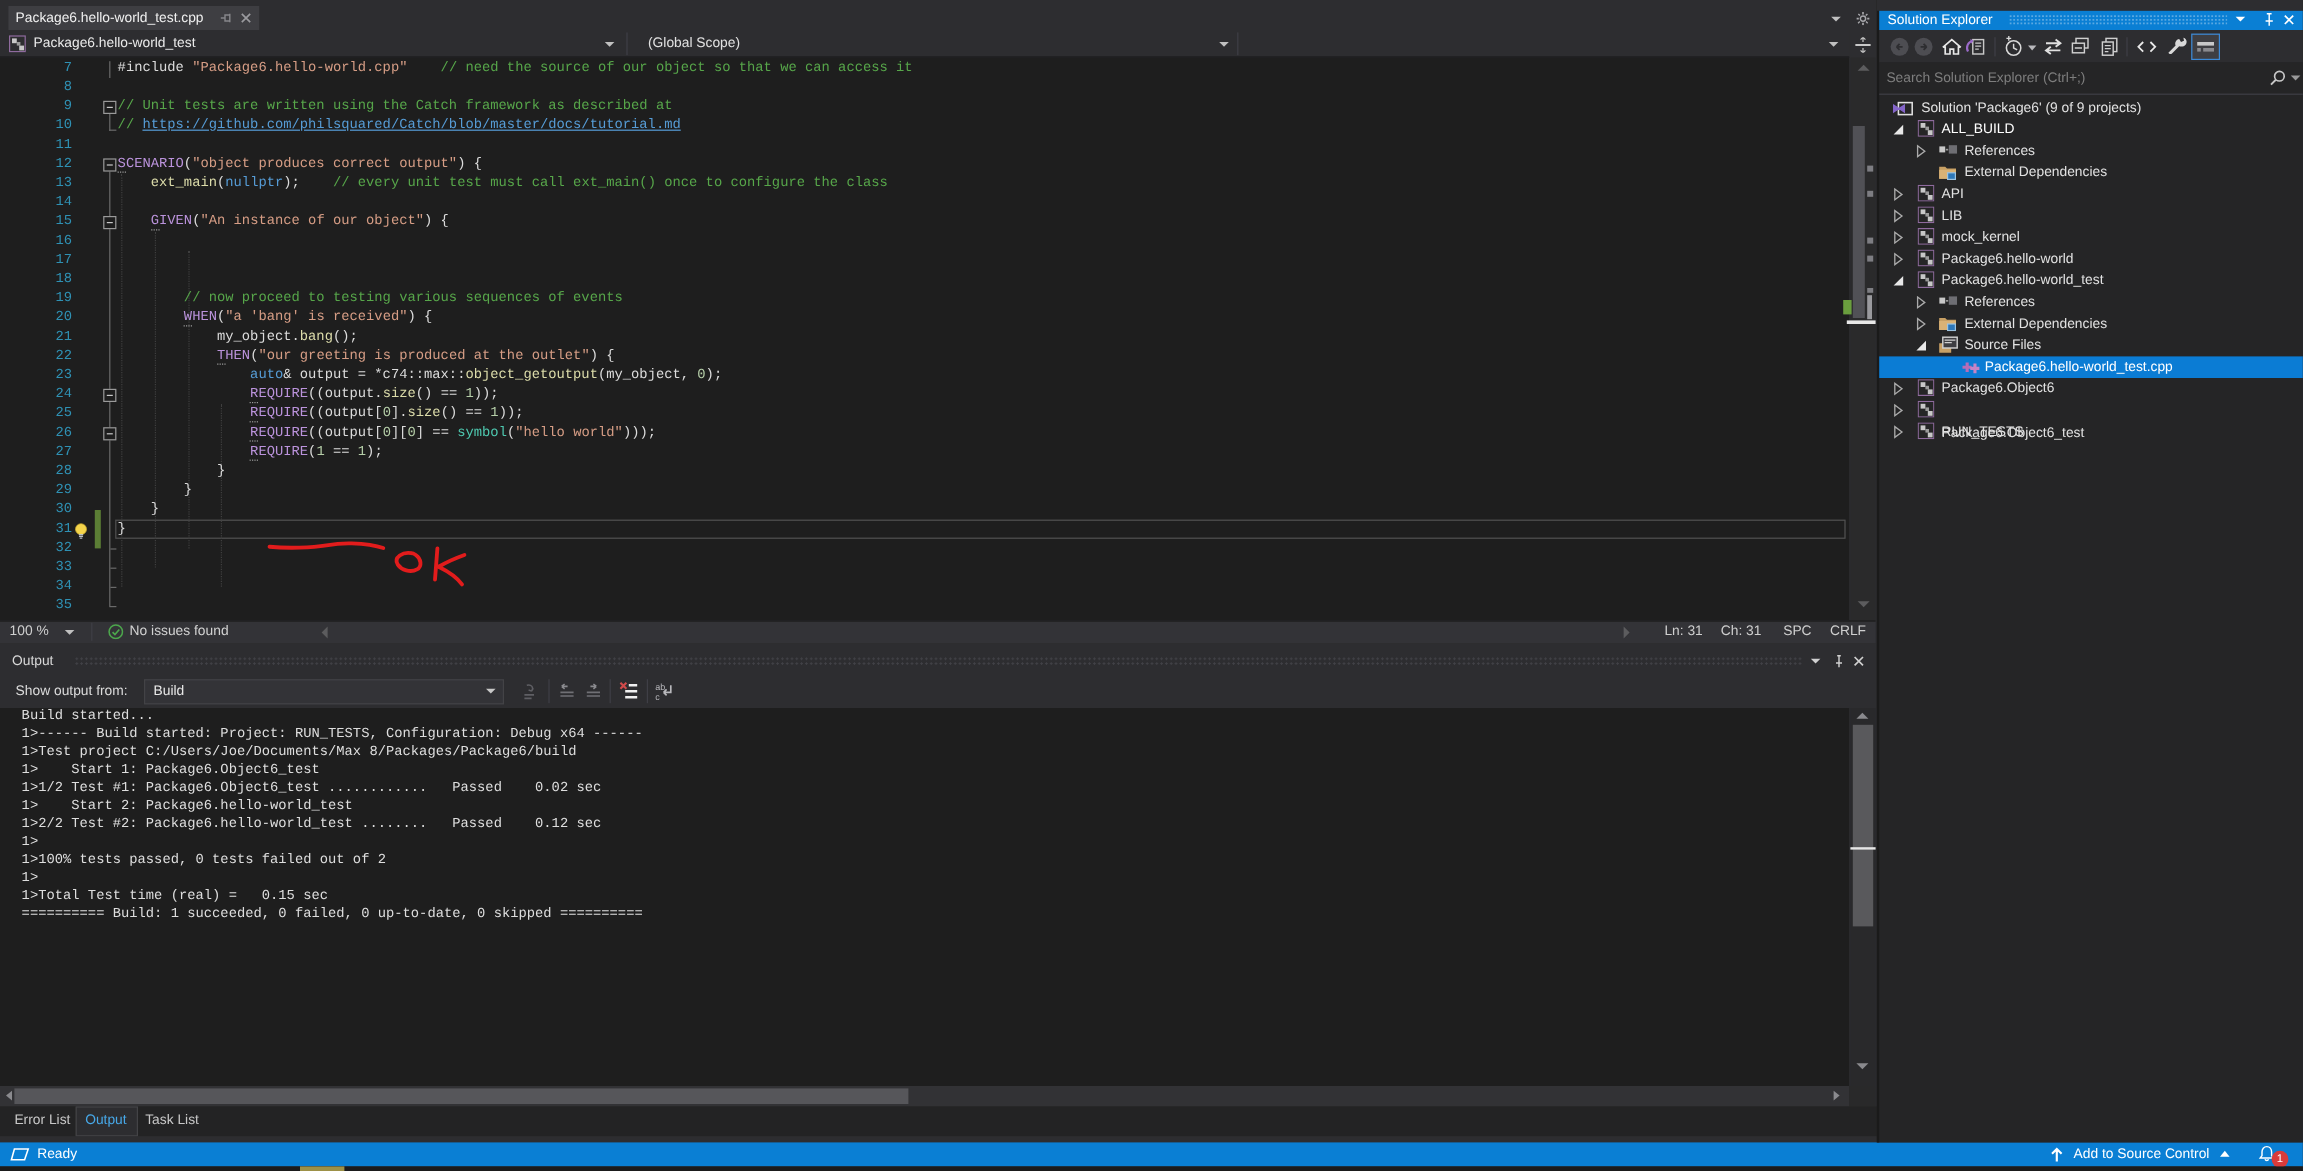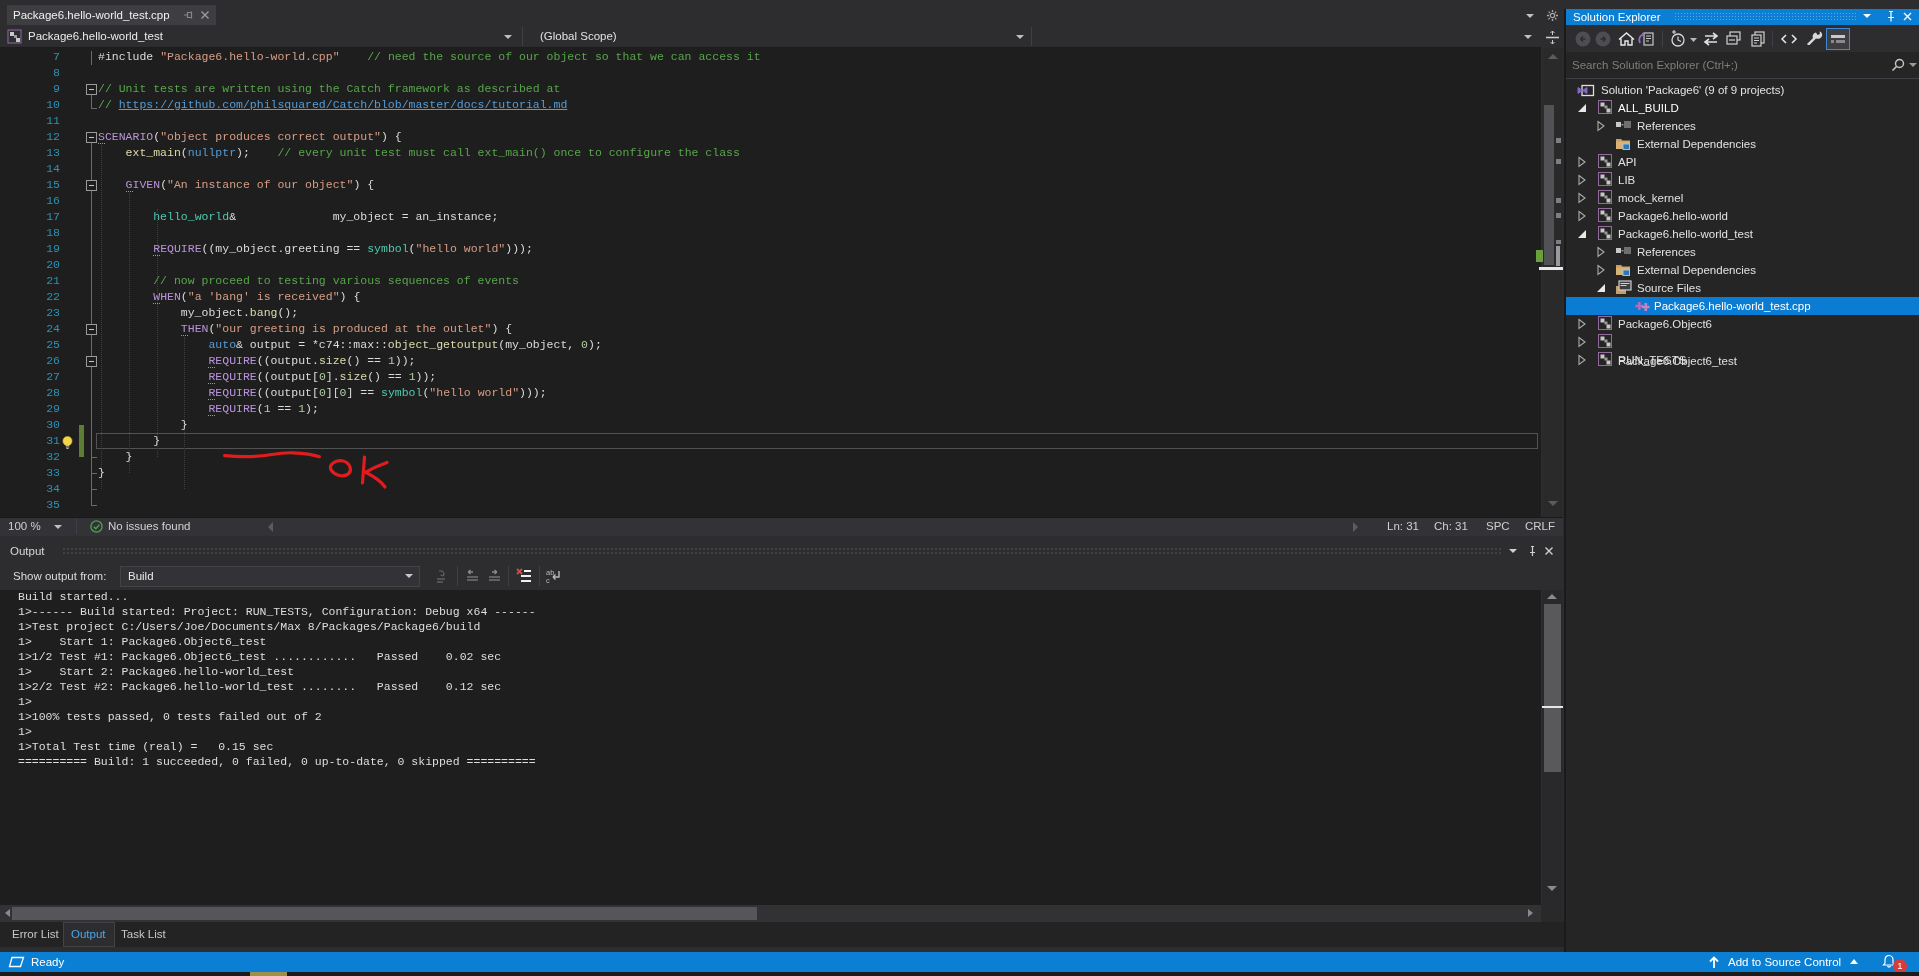--- a/index.html
+++ b/index.html
@@ -137,23 +137,21 @@
 <div class="cl"><span class="w">#include </span><span class="s">"Package6.hello-world.cpp"</span><span class="w">    </span><span class="c">// need the source of our object so that we can access it</span></div>
 <div class="cl">&nbsp;</div>
 <div class="cl"><span class="c">// Unit tests are written using the Catch framework as described at</span></div>
 <div class="cl"><span class="c">// </span><span class="u">https://github.com/philsquared/Catch/blob/master/docs/tutorial.md</span></div>
 <div class="cl">&nbsp;</div>
 <div class="cl"><span class="m"><span class="dd">S</span>CENARIO</span><span class="w">(</span><span class="s">"object produces correct output"</span><span class="w">) {</span></div>
 <div class="cl"><span class="w">    </span><span class="f">ext_main</span><span class="w">(</span><span class="k">nullptr</span><span class="w">);    </span><span class="c">// every unit test must call ext_main() once to configure the class</span></div>
 <div class="cl">&nbsp;</div>
 <div class="cl"><span class="w">    </span><span class="m"><span class="dd">G</span>IVEN</span><span class="w">(</span><span class="s">"An instance of our object"</span><span class="w">) {</span></div>
 <div class="cl">&nbsp;</div>
-<div class="cl"><span class="w">        </span><span class="t">hello_world</span><span class="w">&amp;              my_object = an_instance;</span></div>
 <div class="cl">&nbsp;</div>
-<div class="cl"><span class="w">        </span><span class="m"><span class="dd">R</span>EQUIRE</span><span class="w">((my_object.greeting == </span><span class="t">symbol</span><span class="w">(</span><span class="s">"hello world"</span><span class="w">)));</span></div>
 <div class="cl">&nbsp;</div>
 <div class="cl"><span class="w">        </span><span class="c">// now proceed to testing various sequences of events</span></div>
 <div class="cl"><span class="w">        </span><span class="m"><span class="dd">W</span>HEN</span><span class="w">(</span><span class="s">"a 'bang' is received"</span><span class="w">) {</span></div>
 <div class="cl"><span class="w">            my_object.</span><span class="f">bang</span><span class="w">();</span></div>
 <div class="cl"><span class="w">            </span><span class="m"><span class="dd">T</span>HEN</span><span class="w">(</span><span class="s">"our greeting is produced at the outlet"</span><span class="w">) {</span></div>
 <div class="cl"><span class="w">                </span><span class="k">auto</span><span class="w">&amp; output = *c74::max::</span><span class="f">object_getoutput</span><span class="w">(my_object, </span><span class="n">0</span><span class="w">);</span></div>
 <div class="cl"><span class="w">                </span><span class="m"><span class="dd">R</span>EQUIRE</span><span class="w">((output.</span><span class="f">size</span><span class="w">() == </span><span class="n">1</span><span class="w">));</span></div>
 <div class="cl"><span class="w">                </span><span class="m"><span class="dd">R</span>EQUIRE</span><span class="w">((output[</span><span class="n">0</span><span class="w">].</span><span class="f">size</span><span class="w">() == </span><span class="n">1</span><span class="w">));</span></div>
 <div class="cl"><span class="w">                </span><span class="m"><span class="dd">R</span>EQUIRE</span><span class="w">((output[</span><span class="n">0</span><span class="w">][</span><span class="n">0</span><span class="w">] == </span><span class="t">symbol</span><span class="w">(</span><span class="s">"hello world"</span><span class="w">)));</span></div>
 <div class="cl"><span class="w">                </span><span class="m"><span class="dd">R</span>EQUIRE</span><span class="w">(</span><span class="n">1</span><span class="w"> == </span><span class="n">1</span><span class="w">);</span></div>

